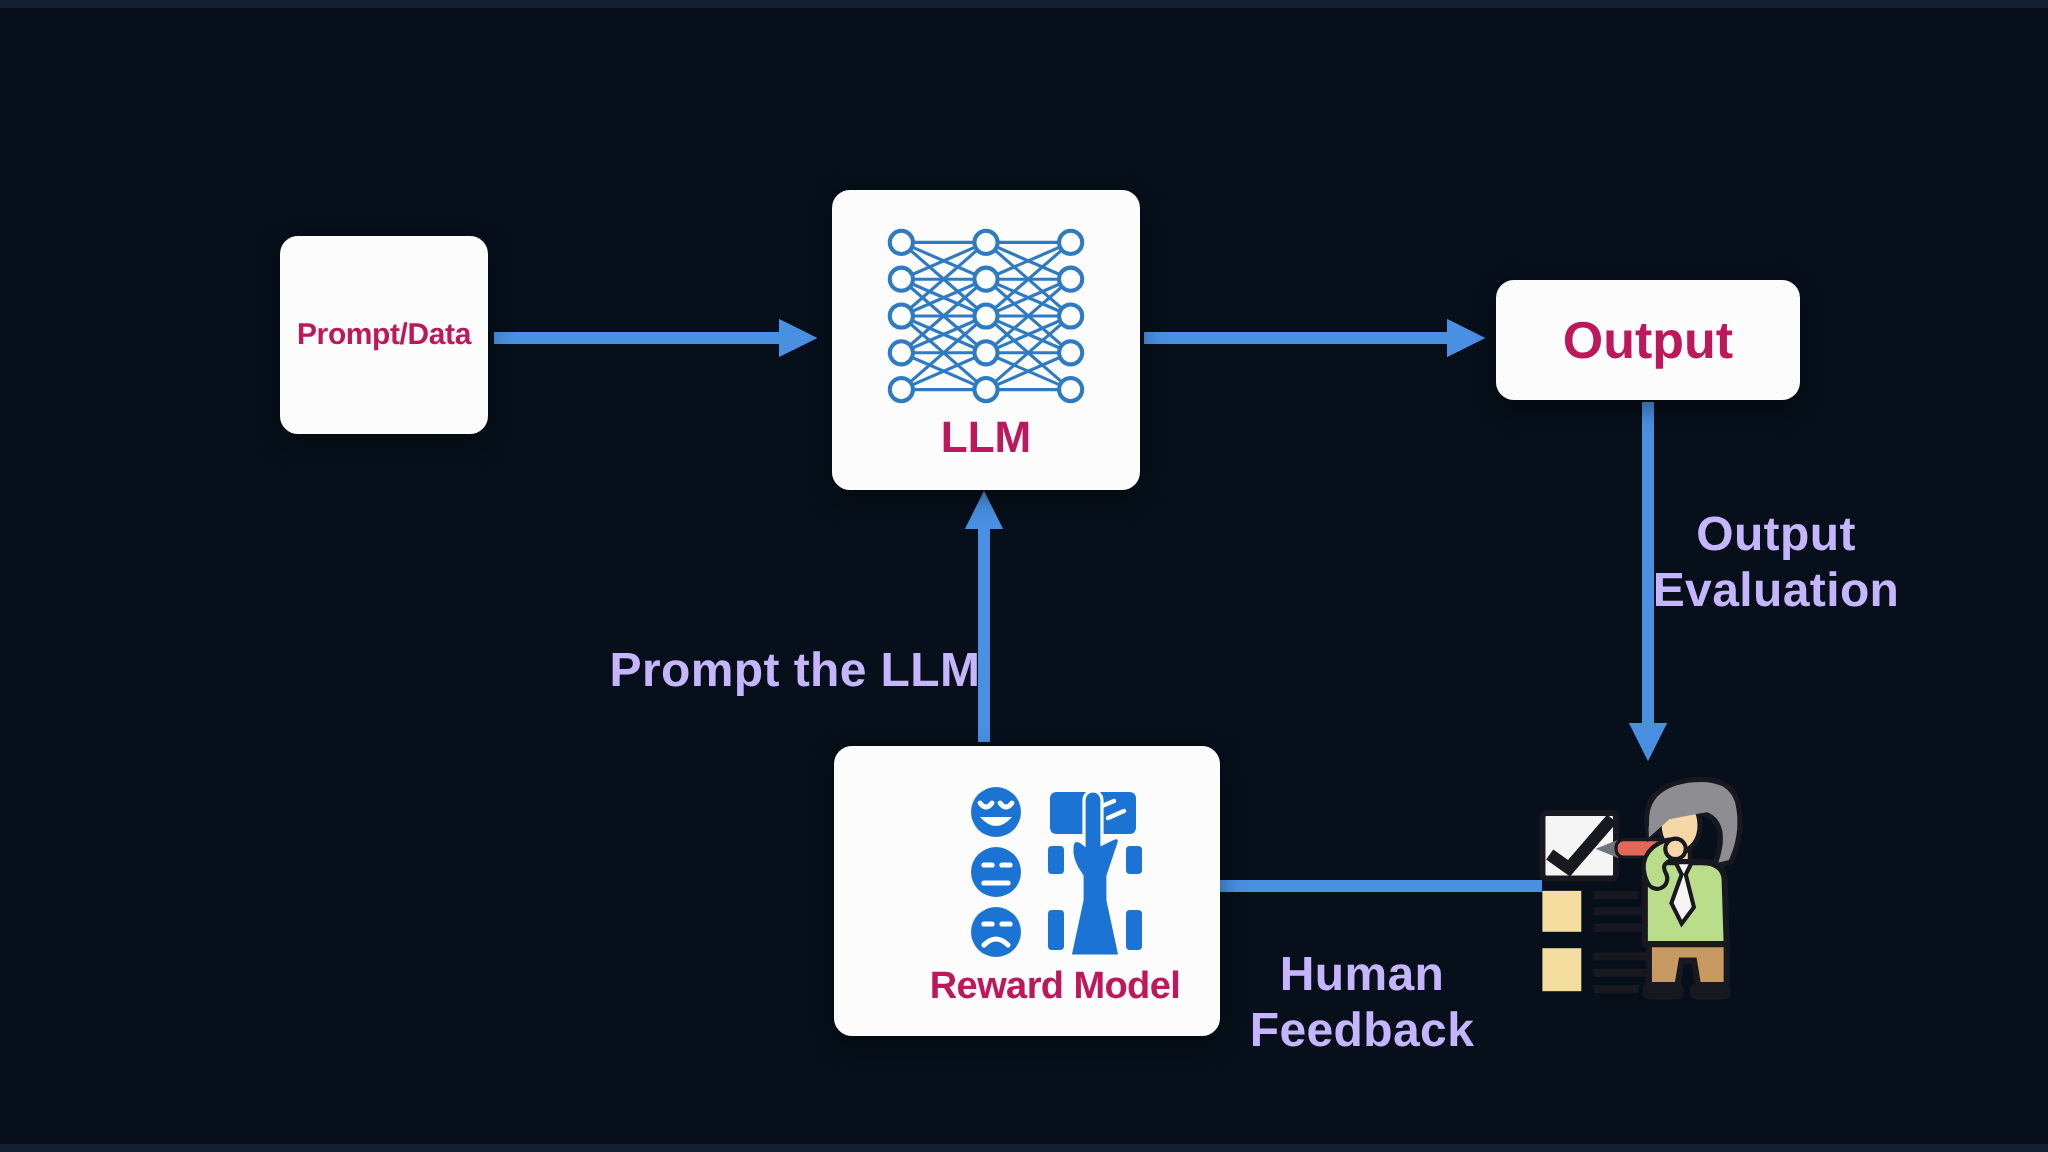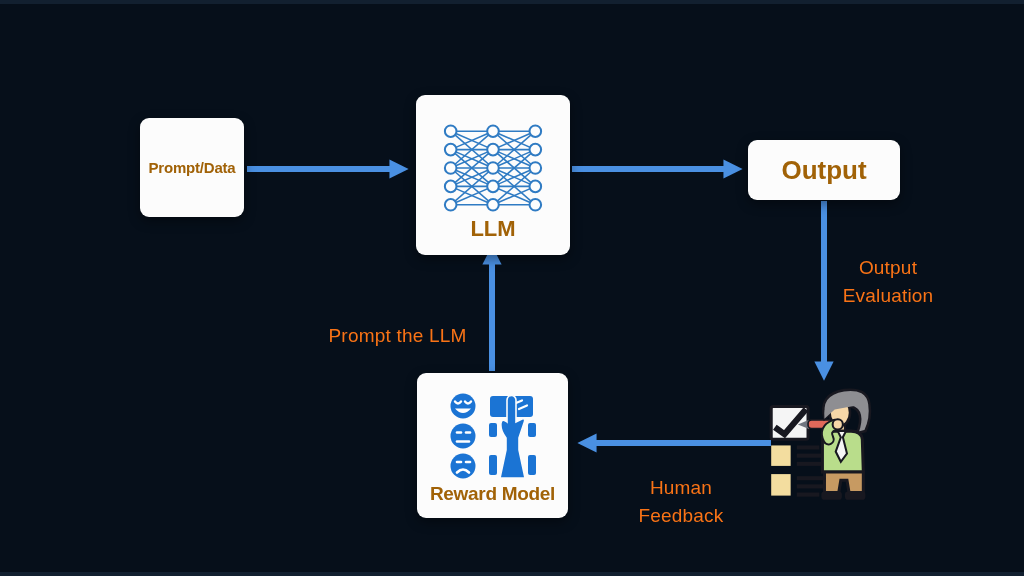--- a/index.html
+++ b/index.html
@@ -9,31 +9,31 @@
     background:#060f1a;
     font-family:"Liberation Sans",sans-serif;
   }
   .edge-strip{position:absolute;left:0;width:100%;height:4px;background:#122030;}
   .edge-strip.top{top:0;}
   .edge-strip.bottom{bottom:0;}
   .node{
     position:absolute;background:#fcfcfc;border-radius:9px;
     box-shadow:0 4px 12px rgba(0,0,0,.4);
     display:flex;flex-direction:column;align-items:center;justify-content:center;
-    color:#a16207;font-weight:bold;text-align:center;
+    color:#be185d;font-weight:bold;text-align:center;
   }
   .node-prompt{left:140px;top:118px;width:104px;height:99px;font-size:15px;letter-spacing:-.2px;}
-  .node-llm{left:416px;top:95px;width:154px;height:146px;padding-top:14px;}
+  .node-llm{left:416px;top:95px;width:154px;height:146px;padding-top:4px;}
   .node-llm .node-label{font-size:22px;margin-top:2px;}
   .node-output{left:748px;top:140px;width:152px;height:60px;font-size:26px;}
-  .node-reward{left:417px;top:373px;width:151px;height:139px;padding-top:6px;}
+  .node-reward{left:417px;top:373px;width:165px;height:139px;padding-top:6px;padding-left:28px;}
   .node-reward .node-label{font-size:19px;margin-top:3px;letter-spacing:-.3px;}
   .arrows{position:absolute;left:0;top:0;width:1024px;height:576px;pointer-events:none;}
   .edge-label{
-    position:absolute;color:#f97316;font-weight:normal;font-size:19px;
+    position:absolute;color:#c4b5fd;font-weight:bold;font-size:24px;
     text-align:center;line-height:28px;letter-spacing:.2px;
   }
   .label-update{left:300px;top:322px;width:195px;}
   .label-outeval{left:823px;top:254px;width:130px;}
   .label-feedback{left:620px;top:474px;width:122px;}
   .nn-icon{width:112px;height:92px;display:block;}
   .reward-icon{width:102px;height:88px;display:block;}
   .human-icon{position:absolute;left:763px;top:386px;width:128px;height:125px;}
 </style>
 </head>

